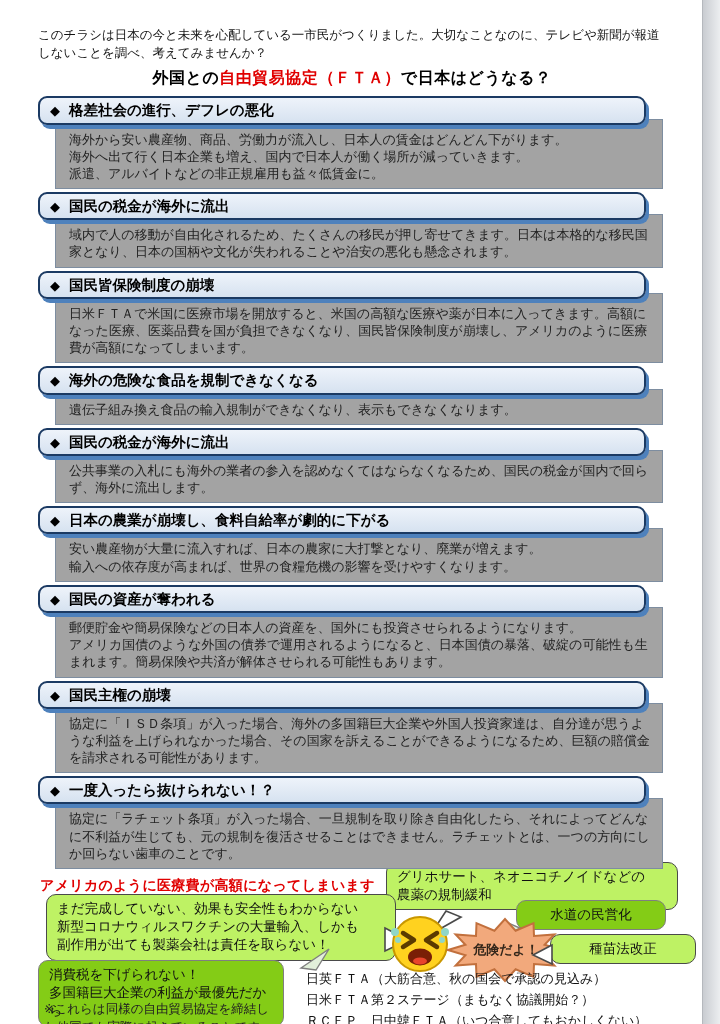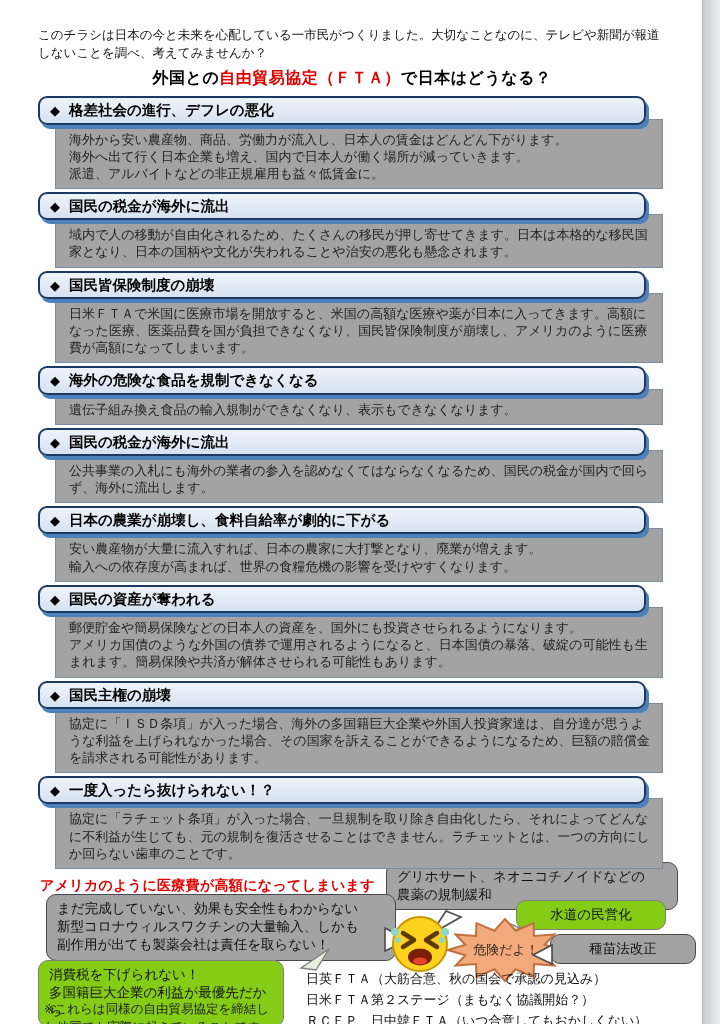--- a/index.html
+++ b/index.html
@@ -36,37 +36,37 @@
     background:#a3a3a3;border:1.5px solid #7d8da0;
     padding:11px 10px 6px 13px;
     font-size:13px;line-height:1.32;white-space:pre-line;color:#222;
   }
   .bottom{position:relative;height:250px;margin-top:2px;}
   .red-note{
     position:absolute;left:2px;top:5px;color:#e00000;font-weight:bold;
     font-size:14px;letter-spacing:.3px;
   }
   .bubble{
-    position:absolute;box-sizing:border-box;background:#a3a3a3;
+    position:absolute;box-sizing:border-box;background:#bef264;
     border:1.6px solid #4a4a4a;border-radius:10px;
     font-size:13.5px;line-height:1.35;padding:5px 10px;white-space:pre-line;
     color:#111;
   }
   .bubble.green{background:#84cc16;border-color:#7f7f7f;}
   .tail{position:absolute;overflow:visible;}
   .b-vaccine{left:8px;top:22px;width:350px;}
   .b-pesticide{left:348px;top:-10px;width:292px;}
   .b-water{left:478px;top:28px;width:150px;text-align:center;}
   .b-seed{left:512px;top:62px;width:146px;text-align:center;}
   .b-tax{left:0px;top:88px;width:246px;background:#e2efda;border-color:#7f7f7f;}
   .emoji{position:absolute;left:350px;top:40px;width:64px;height:64px;}
   .starburst{position:absolute;left:408px;top:45px;width:120px;height:66px;}
   .starburst .sb-label{
     position:absolute;left:0;top:0;width:120px;height:66px;display:flex;
-    align-items:center;justify-content:center;font-size:13px;font-weight:normal;
+    align-items:center;justify-content:center;font-size:13px;font-weight:bold;
     color:#33261a;
   }
   .fta-list{
     position:absolute;left:268px;top:96px;font-size:13px;line-height:21px;
     color:#111;white-space:nowrap;
   }
   .note{
     position:absolute;left:6px;top:128px;width:256px;font-size:12.5px;
     line-height:1.45;color:#222;white-space:pre-line;
   }

